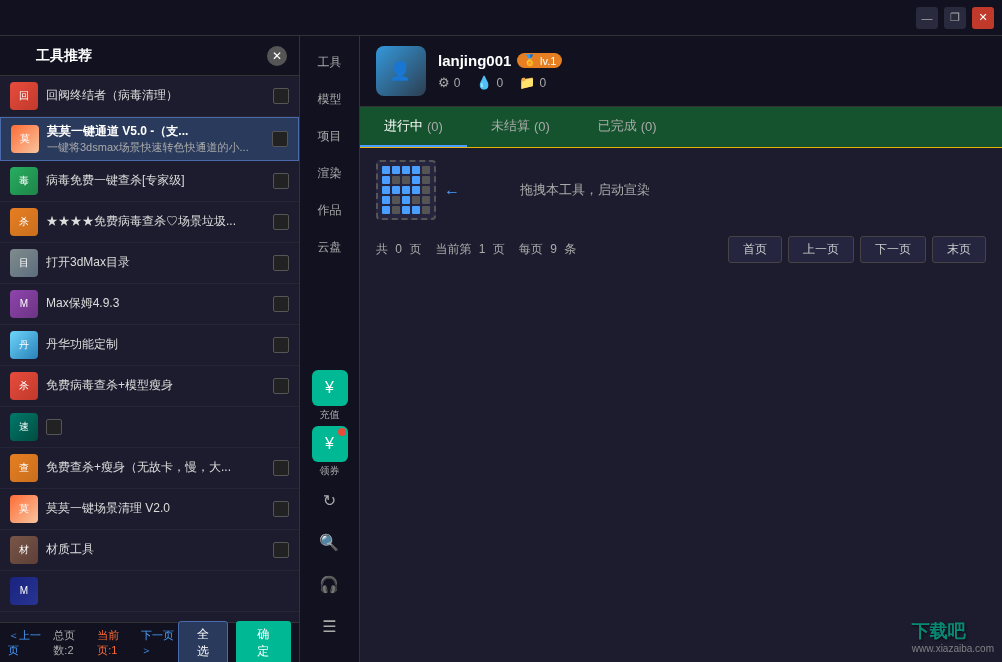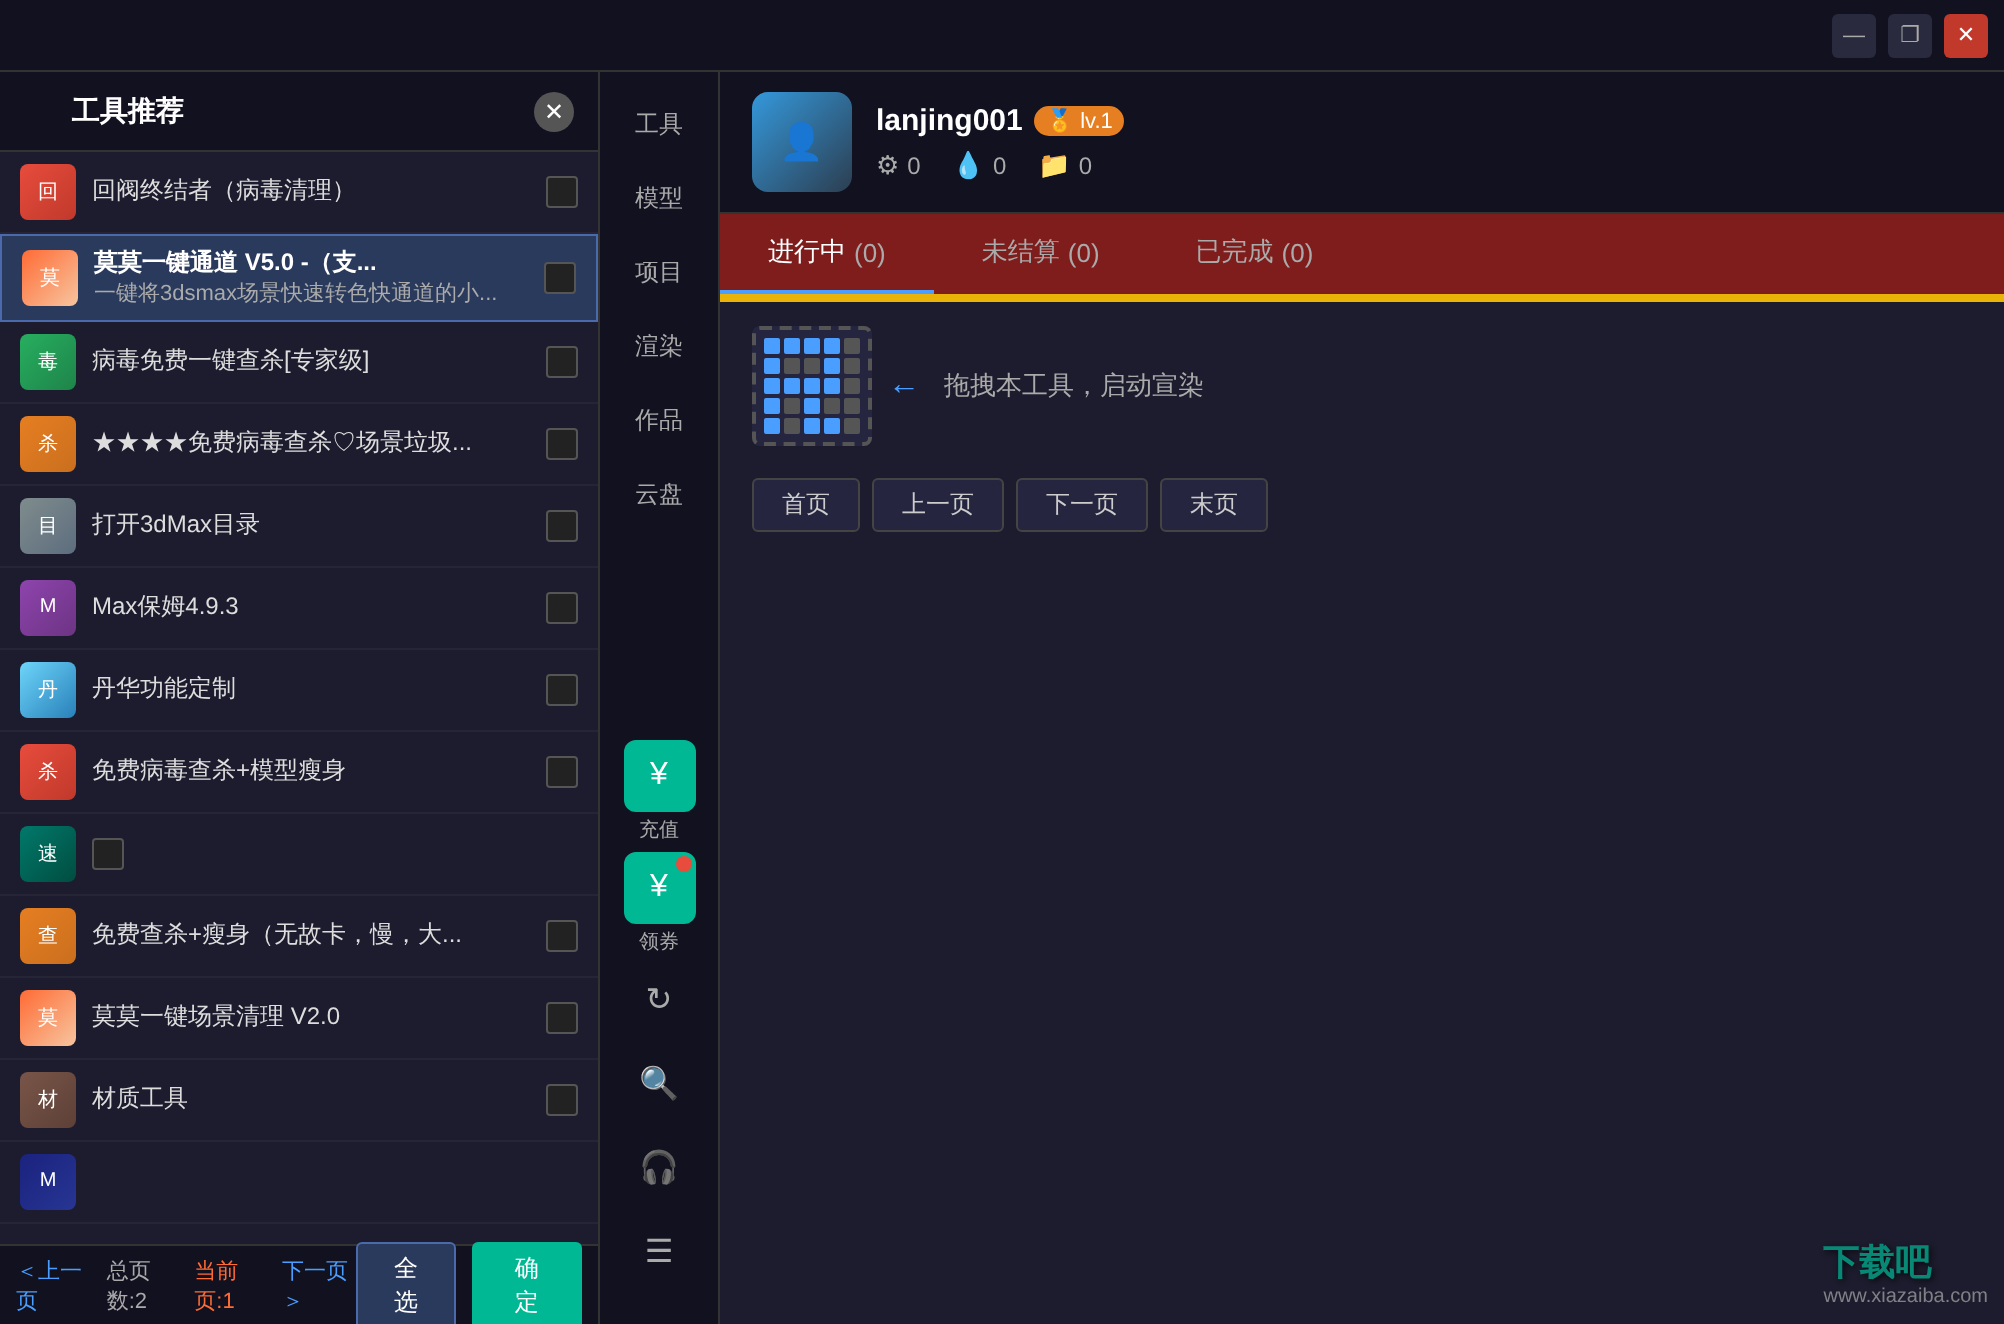--- a/index.html
+++ b/index.html
@@ -344,22 +344,22 @@
       align-items: center;
       gap: 4px;
       color: #aaa;
       font-size: 12px;
     }
     .stat-icon { font-size: 13px; }
 
     
     .tabs-bar {
       display: flex;
-      background: #7f1d1d;
-      border-bottom: 4px solid #eab308;
+      background: #14532d;
+      border-bottom: 1px solid #eab308;
       flex-shrink: 0;
     }
     .tab {
       padding: 10px 24px;
       cursor: pointer;
       color: #aaa;
       font-size: 13px;
       border-bottom: 2px solid transparent;
       display: flex;
       align-items: center;
@@ -405,20 +405,21 @@
     .drag-cell {
       width: 8px;
       height: 8px;
       background: #555;
       border-radius: 1px;
     }
     .drag-cell.filled { background: #4a9eff; }
     .drag-text {
       color: #aaa;
       font-size: 13px;
+      margin-left: 48px;
     }
     .drag-arrow {
       color: #4a9eff;
       font-size: 16px;
       margin-right: 4px;
     }
 
     
     .pagination-info {
       display: flex;
@@ -675,20 +676,35 @@
                 <div class="drag-cell filled"></div>
                 <div class="drag-cell filled"></div>
                 <div class="drag-cell"></div>
               </div>
           </div>
           <span class="drag-arrow">←</span>
           <span class="drag-text">拖拽本工具，启动宣染</span>
         </div>
 
         <div class="pagination-info">
+          <div>
+            <span class="page-text">
+              <span>共</span>
+              <span>0</span>
+              <span>页</span>
+              &nbsp;
+              <span>当前第</span>
+              <span>1</span>
+              <span>页</span>
+              &nbsp;
+              <span>每页</span>
+              <span>9</span>
+              <span>条</span>
+            </span>
+          </div>
           <div class="paging-btns" id="paging-btns-container">
 
           <button class="page-btn">首页</button>
               <button class="page-btn">上一页</button>
               <button class="page-btn">下一页</button>
               <button class="page-btn">末页</button>
             </div>
         </div>
 
       </div>

